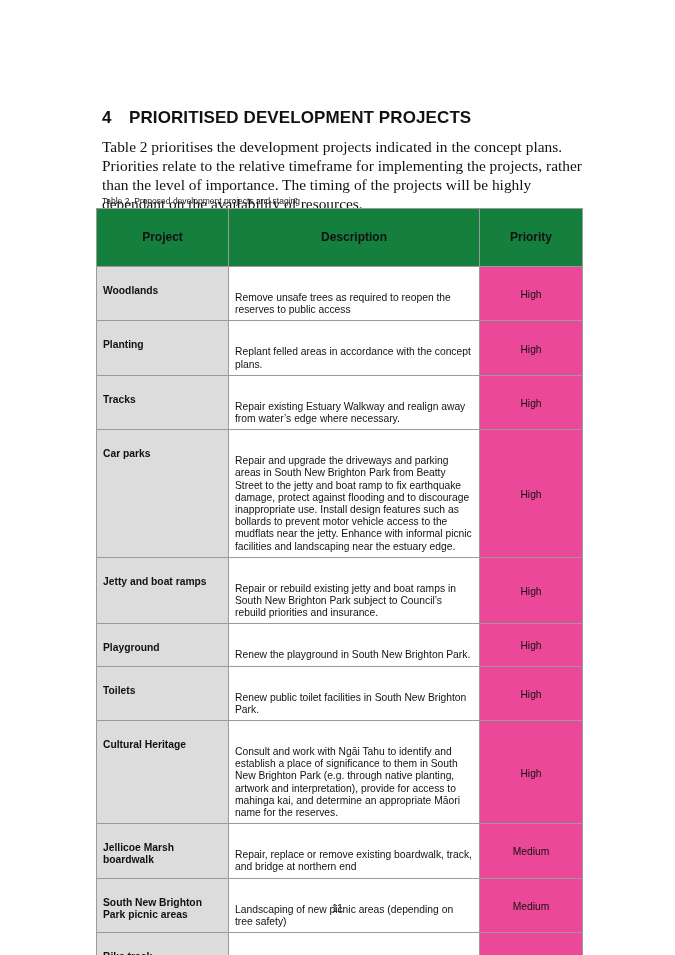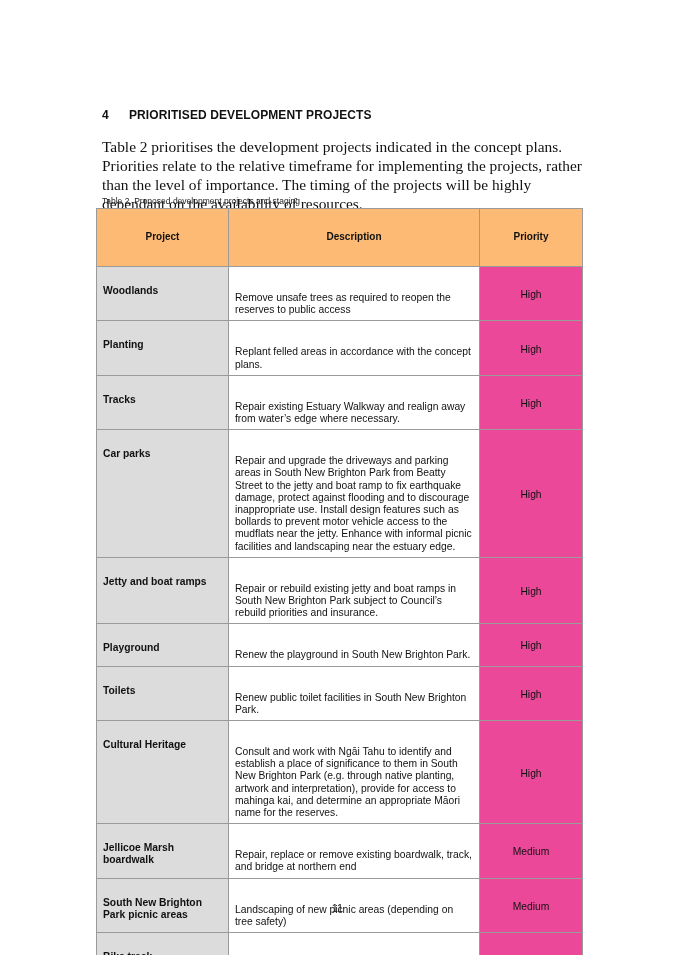--- a/index.html
+++ b/index.html
@@ -1,38 +1,38 @@
 <!DOCTYPE html>
 <html><head>
 <meta charset="utf-8">
 <style>
   html, body { margin: 0; padding: 0; background: #ffffff; }
   body { width: 675px; height: 955px; position: relative; overflow: hidden; color: #111; }
   .heading {
     position: absolute; left: 102px; top: 108px;
-    font-family: "Liberation Sans", sans-serif; font-weight: bold; font-size: 12px;
+    font-family: "Liberation Sans", sans-serif; font-weight: bold; font-size: 17px;
     letter-spacing: 0.1px; margin: 0;
   }
   .heading .num { display: inline-block; width: 27px; }
   .intro {
     position: absolute; left: 102px; top: 137px; width: 480px;
     font-family: "Liberation Serif", serif; font-size: 15.4px; line-height: 19px; margin: 0;
   }
   .caption {
     position: absolute; left: 102px; top: 196px;
     font-family: "Liberation Sans", sans-serif; font-size: 8.5px; color: #222; margin: 0;
   }
   table.t {
     position: absolute; left: 96px; top: 208px; width: 486px;
     border-collapse: collapse; table-layout: fixed;
     font-family: "Liberation Sans", sans-serif; font-size: 10.3px; line-height: 12.2px;
     border: 1.2px solid #8a8a8a;
   }
   table.t th, table.t td { border: 1px solid #9a9a9a; padding: 0; vertical-align: top; }
-  table.t th { background: #fdba74; font-weight: bold; font-size: 10px; height: 57px; vertical-align: middle; text-align: center; }
+  table.t th { background: #15803d; font-weight: bold; font-size: 12px; height: 57px; vertical-align: middle; text-align: center; }
   table.t td.proj { background: #dcdcdc; font-weight: bold; padding: 18px 6px 4px 6px; }
   table.t td.desc { padding: 25px 6px 4px 6px; background: #fff; }
   table.t td.prio { text-align: center; vertical-align: middle; background: #ec4899; padding-top: 3px; }
   .page-num {
     position: absolute; left: 0; width: 675px; top: 902px; text-align: center;
     font-family: "Liberation Sans", sans-serif; font-size: 11px; color: #222;
   }
 </style>
 </head>
 <body>

